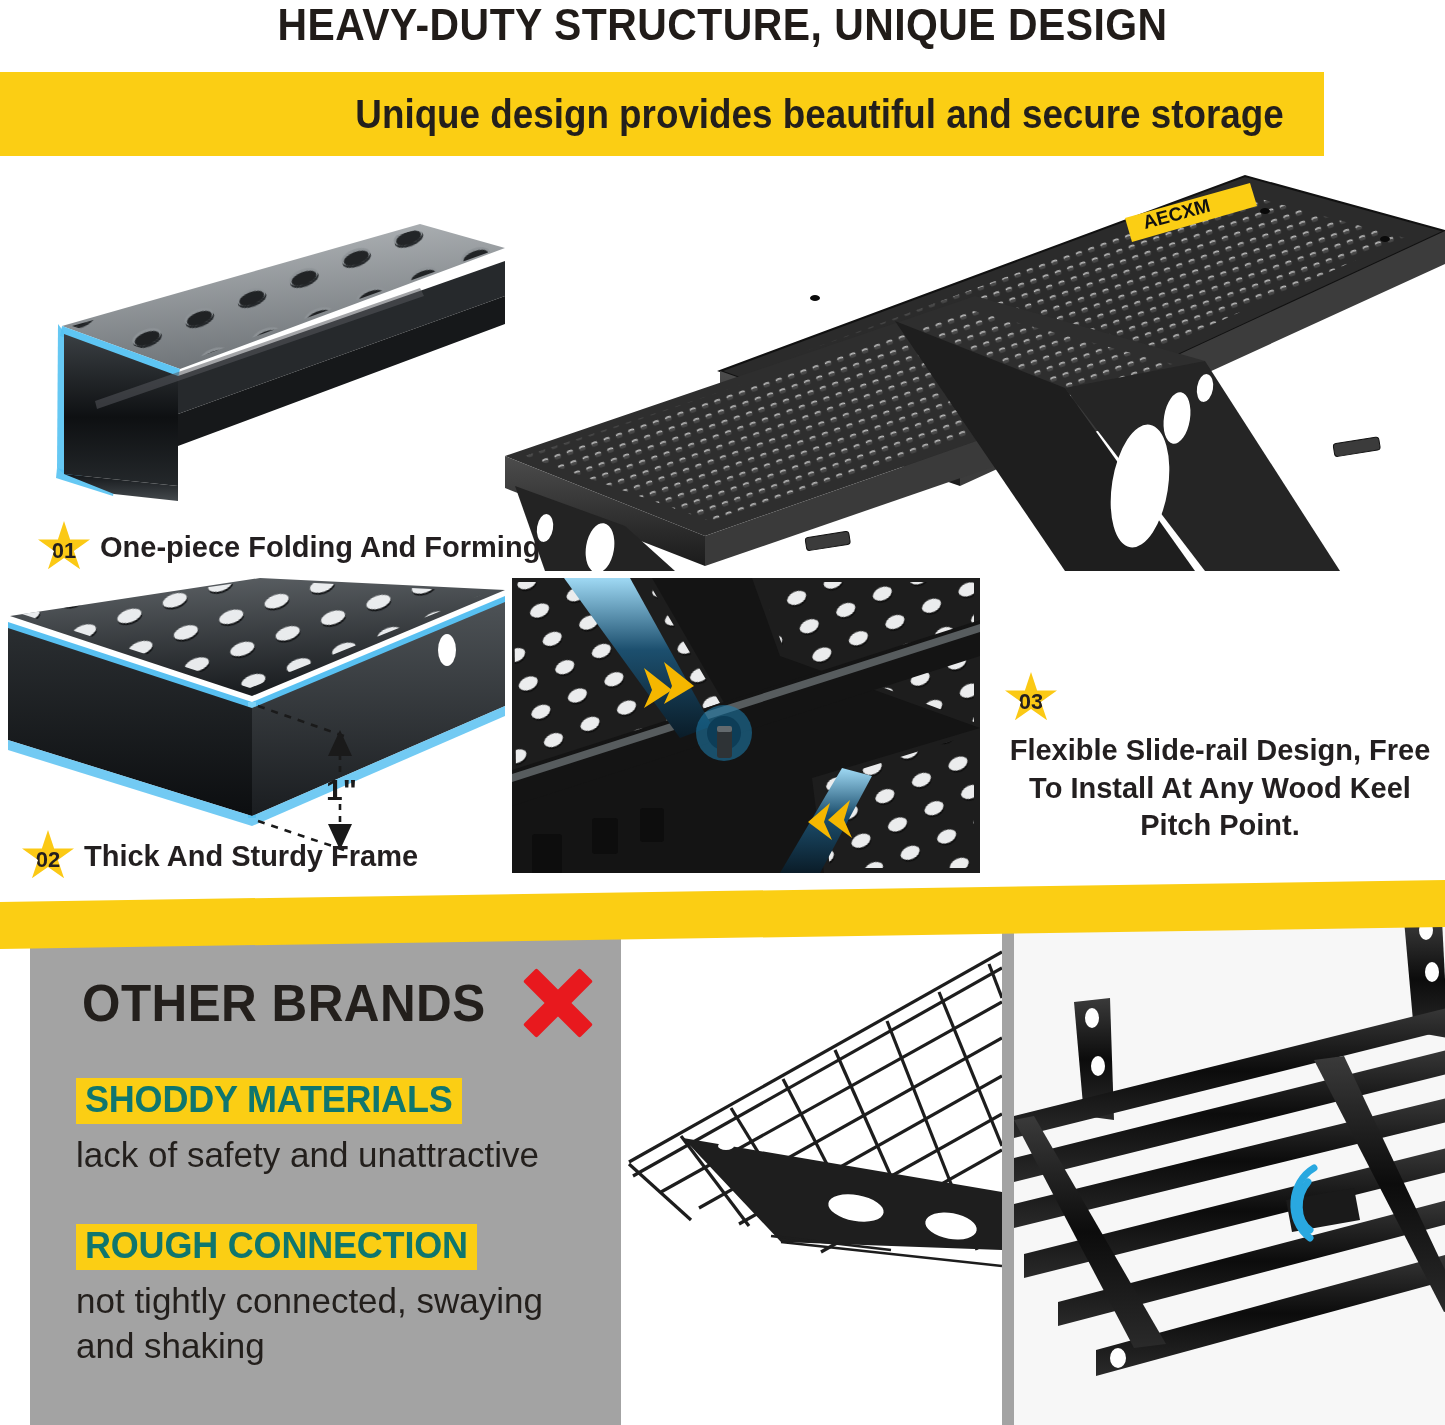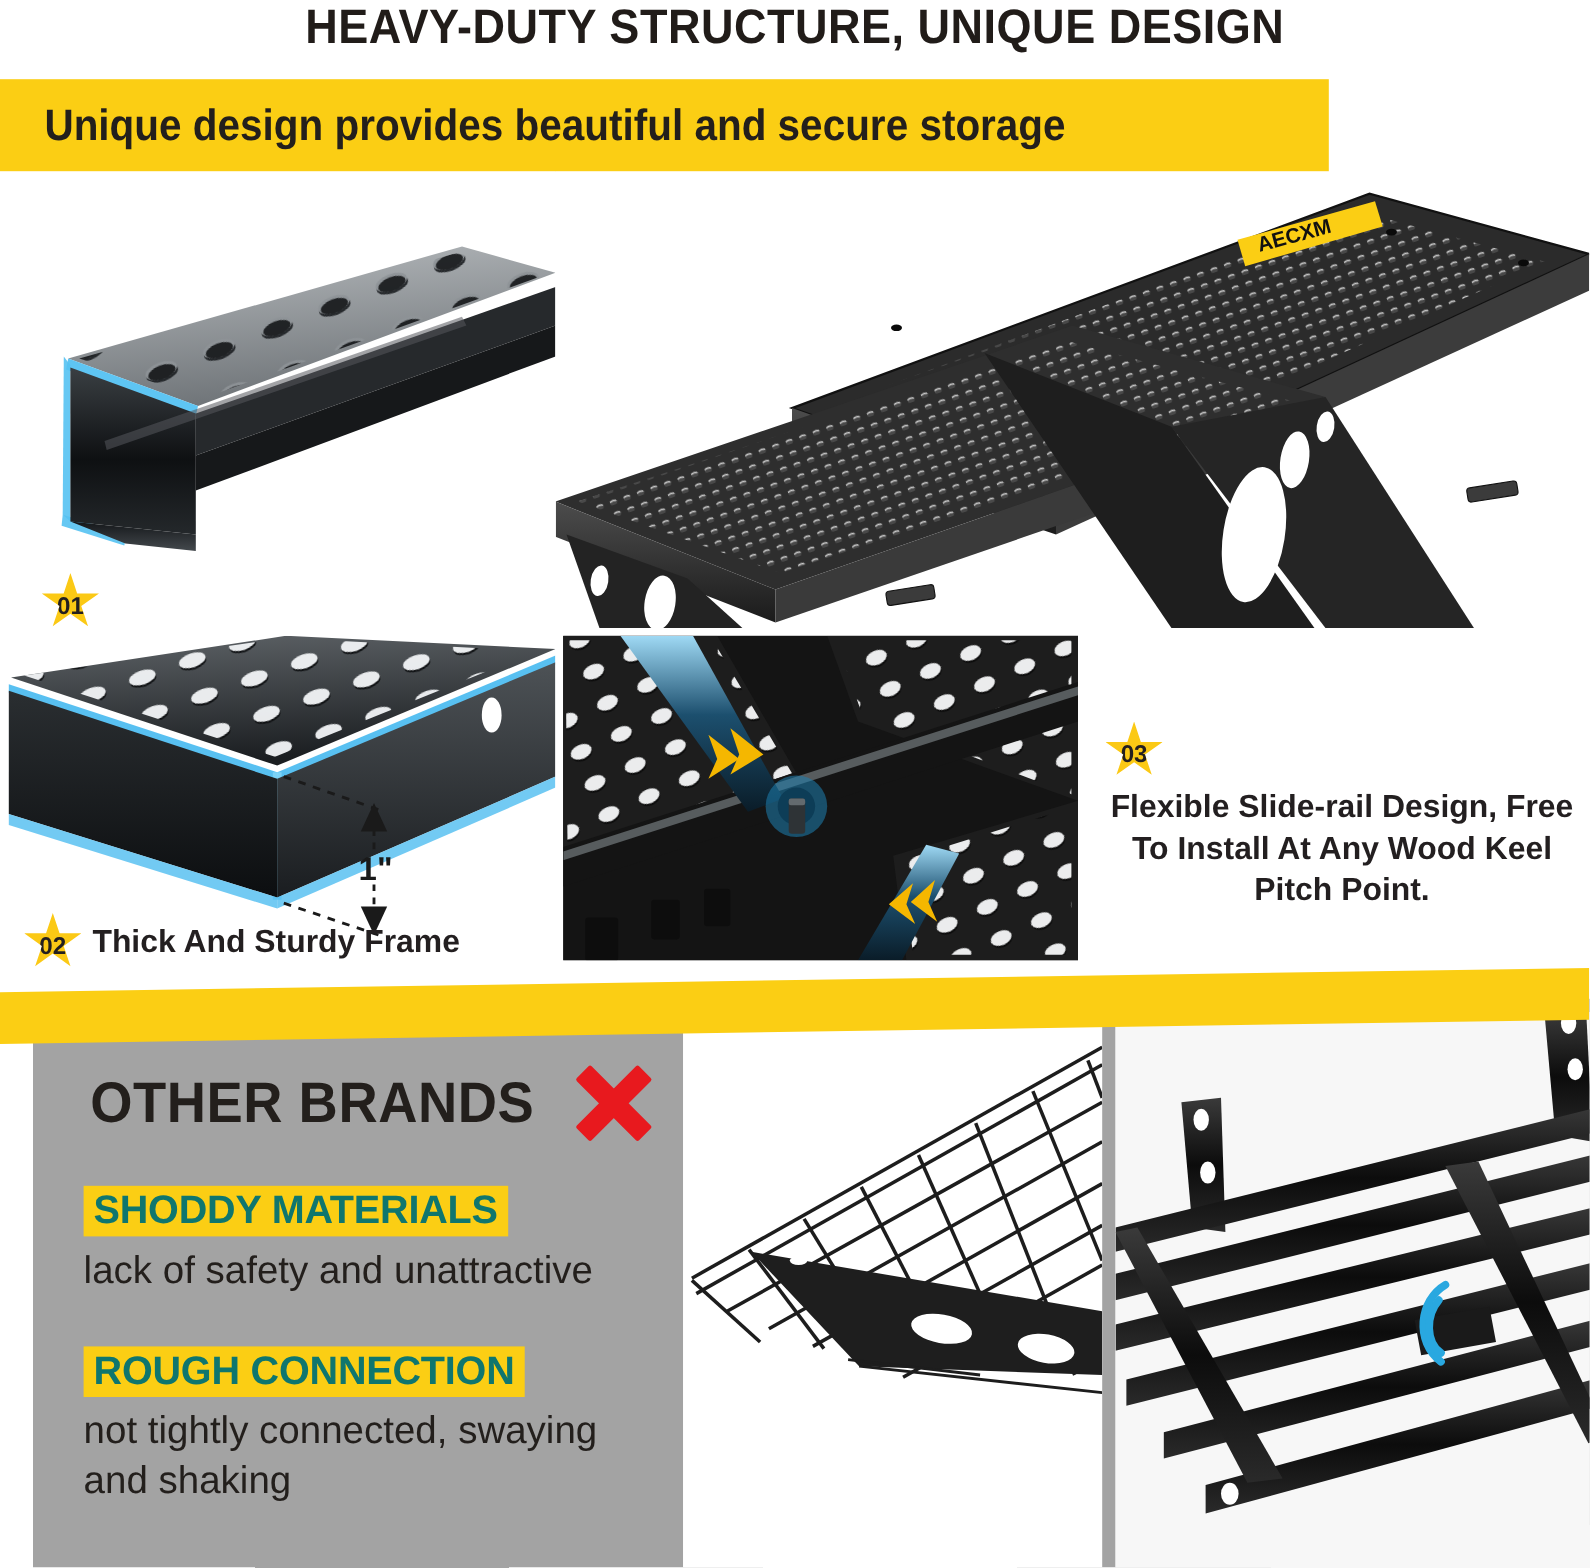--- a/index.html
+++ b/index.html
@@ -16,22 +16,22 @@
     position:absolute; left:0; top:0; width:1445px; height:72px;
     background:#ffffff; display:flex; justify-content:center;
   }
   .header-title{
     font-family:"Liberation Sans Narrow","Liberation Sans",sans-serif;
     font-weight:bold; font-size:44px; letter-spacing:0.5px;
     color:#211c19; white-space:nowrap;
     transform:scaleX(0.93);
   }
   .header-band{
-    position:absolute; left:0; top:72px; width:1208px; height:84px;
-    background:#FBCE14; display:flex; align-items:center; justify-content:flex-start;
+    position:absolute; left:0; top:72px; width:1324px; height:84px;
+    background:#FBCE14; display:flex; align-items:center; justify-content:flex-end;
   }
   .header-sub{
     font-family:"Liberation Sans Narrow","Liberation Sans",sans-serif;
     font-weight:bold; font-size:40px; color:#231f1c; white-space:nowrap;
     transform:scaleX(0.92);
   }
 
   
   .stage-upper{
     position:absolute; left:0; top:156px; width:1445px; height:742px;
@@ -82,21 +82,21 @@
   }
 
   
   .panel-hero{
     position:absolute; left:505px; top:0; width:940px; height:415px;
     overflow:hidden; background:#ffffff;
   }
 
   
   .cap-03{
-    position:absolute; left:1005px; top:500px; width:430px;
+    position:absolute; left:1005px; top:516px; width:430px;
   }
   .cap-03 .star{ margin-bottom:8px; }
   .cap-03 .body{
     font-size:29px; line-height:1.30; color:#231f20; font-weight:600;text-align:center;
   }
 
   
   .divider{
     position:absolute; left:0; top:880px; width:1445px; height:80px;
     background:#FBCE14; z-index:6;
@@ -262,20 +262,21 @@
       <polygon points="64,318 178,330 178,345 114,338" fill="url(#botface)"></polygon>
 
       <polygon points="95,245 420,132 424,140 97,253" fill="#55585c" opacity="0.55"></polygon>
     </svg>
   </div>
 
   <div class="cap-01">
     <div class="star">
       <span>01</span>
     </div>
+    <div class="cap-txt">One-piece Folding And Forming</div>
   </div>
 
   <div class="panel-02">
     <svg viewBox="0 0 505 295">
       <defs>
         <linearGradient id="ctop" x1="0" y1="0" x2="0.2" y2="1">
           <stop offset="0" stop-color="#5e6367"></stop>
             <stop offset="1" stop-color="#1b1e21"></stop>
         </linearGradient>
         <linearGradient id="cleft" x1="0" y1="0" x2="0" y2="1">

